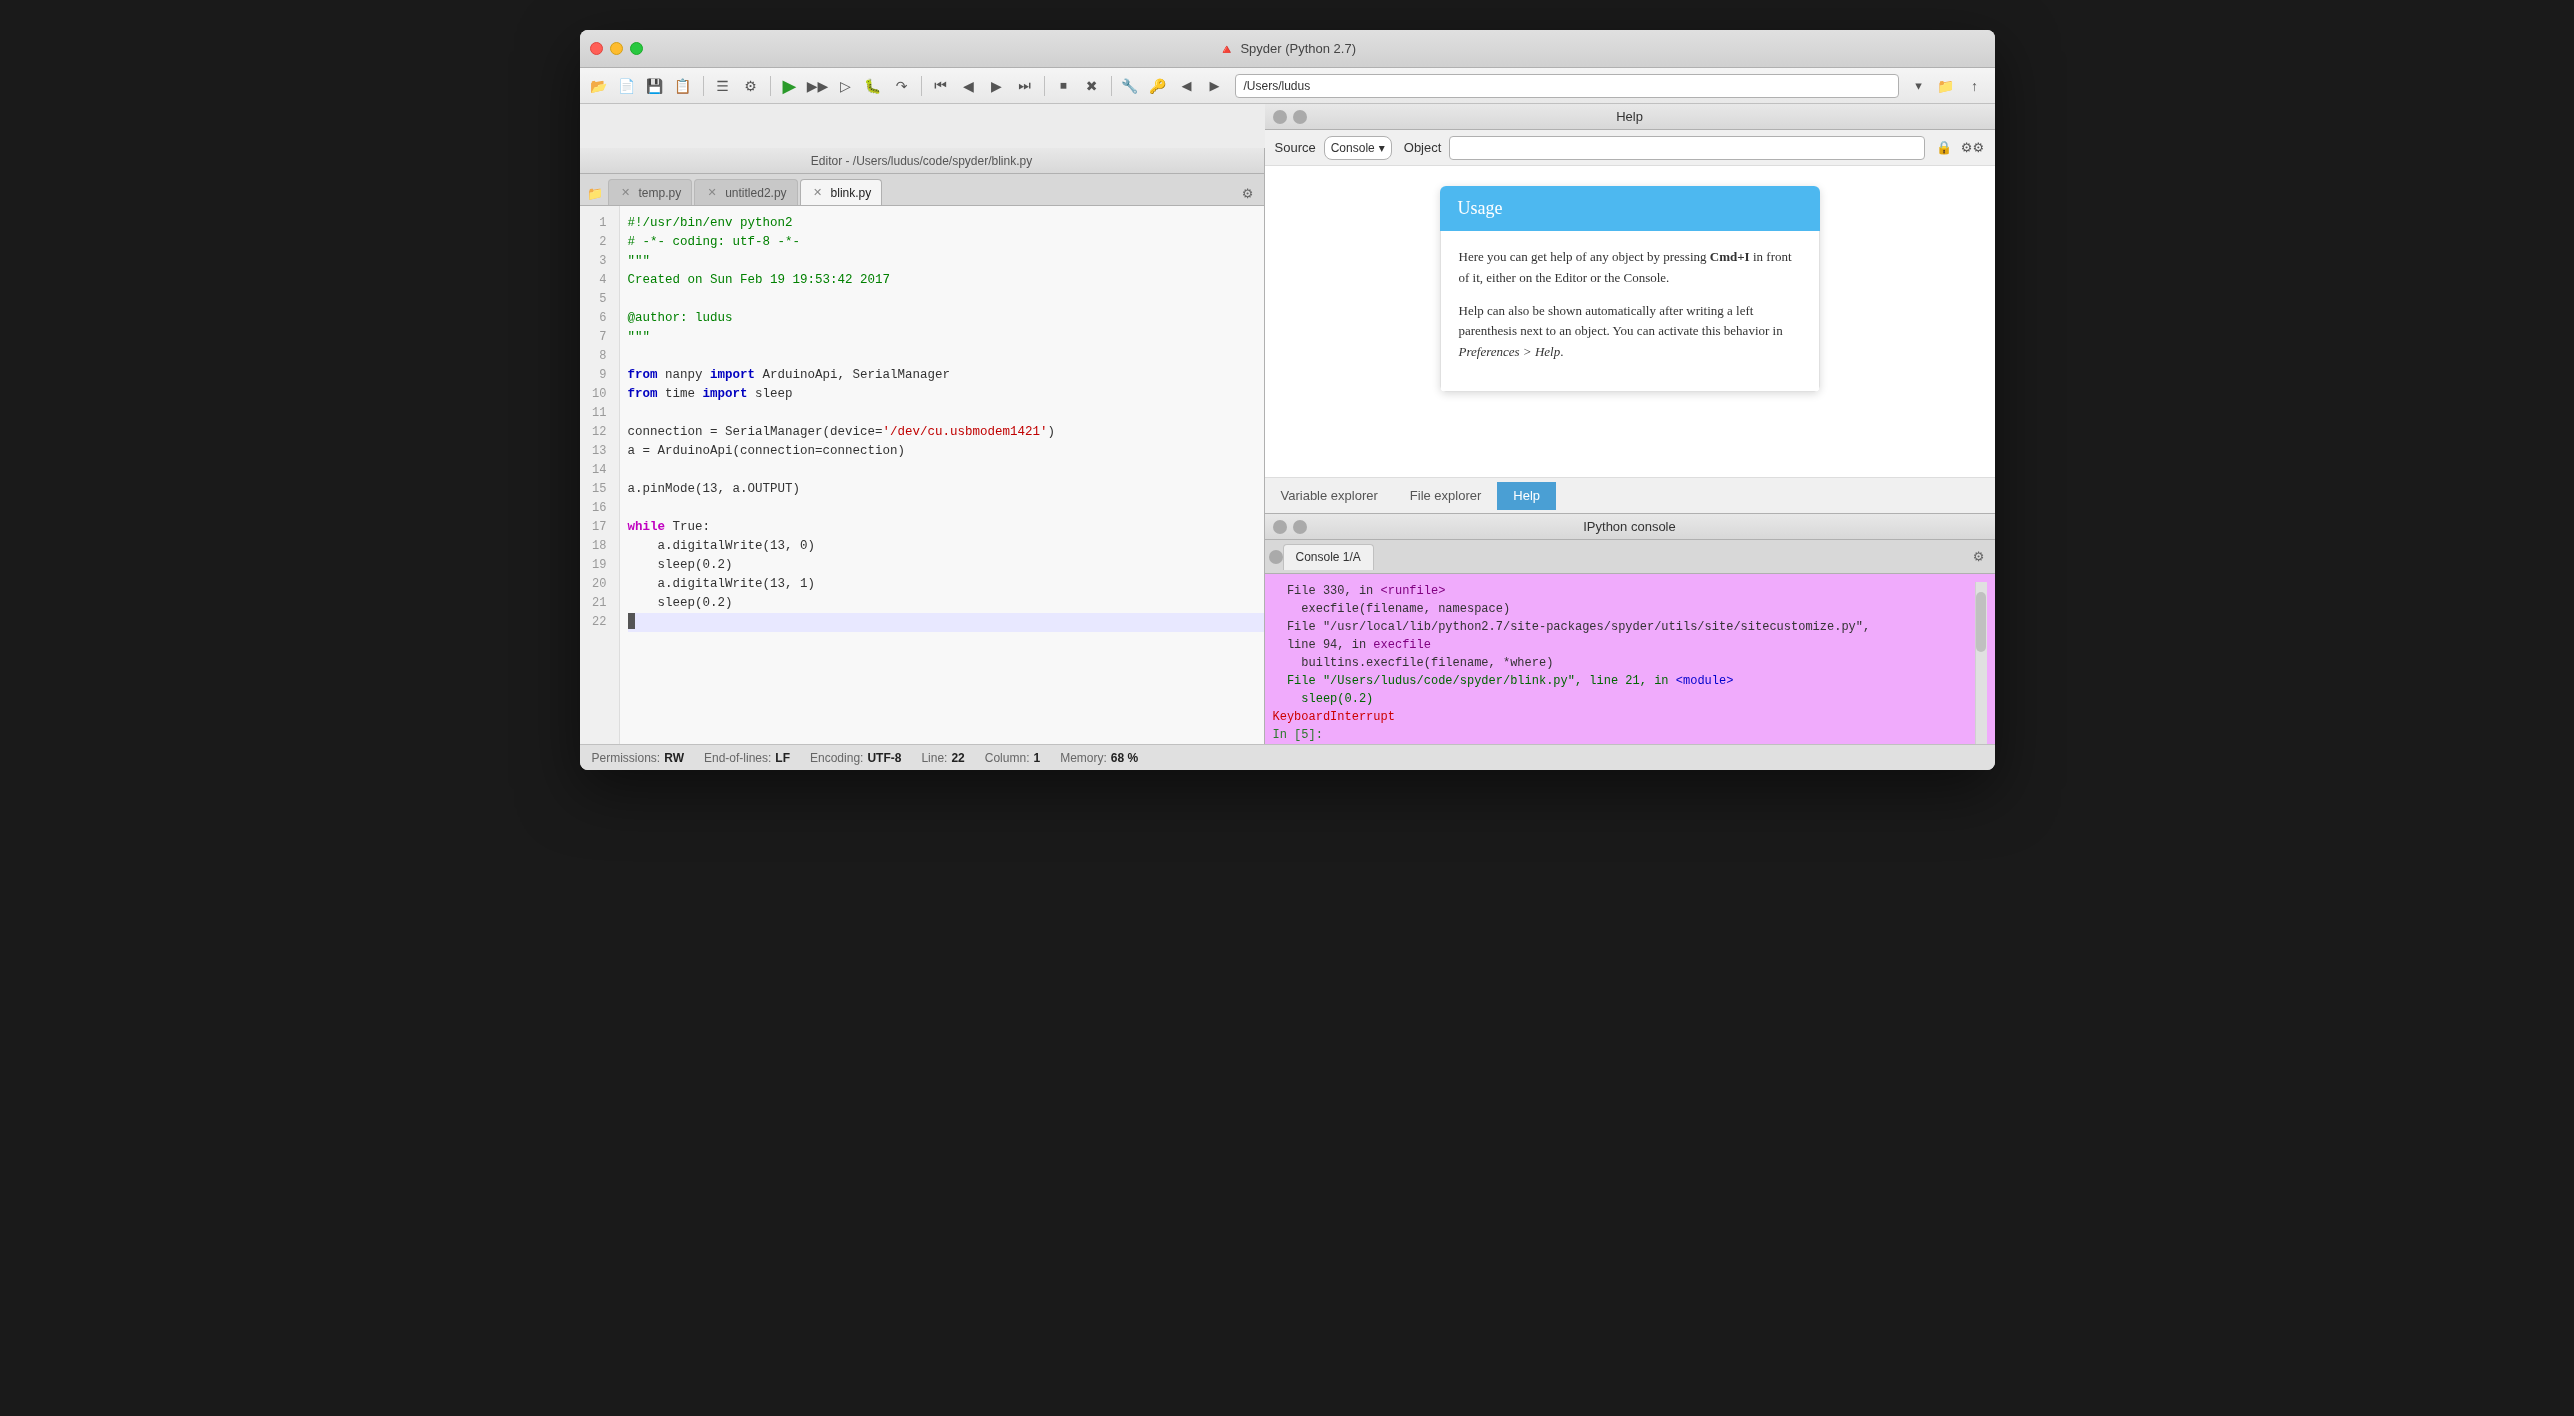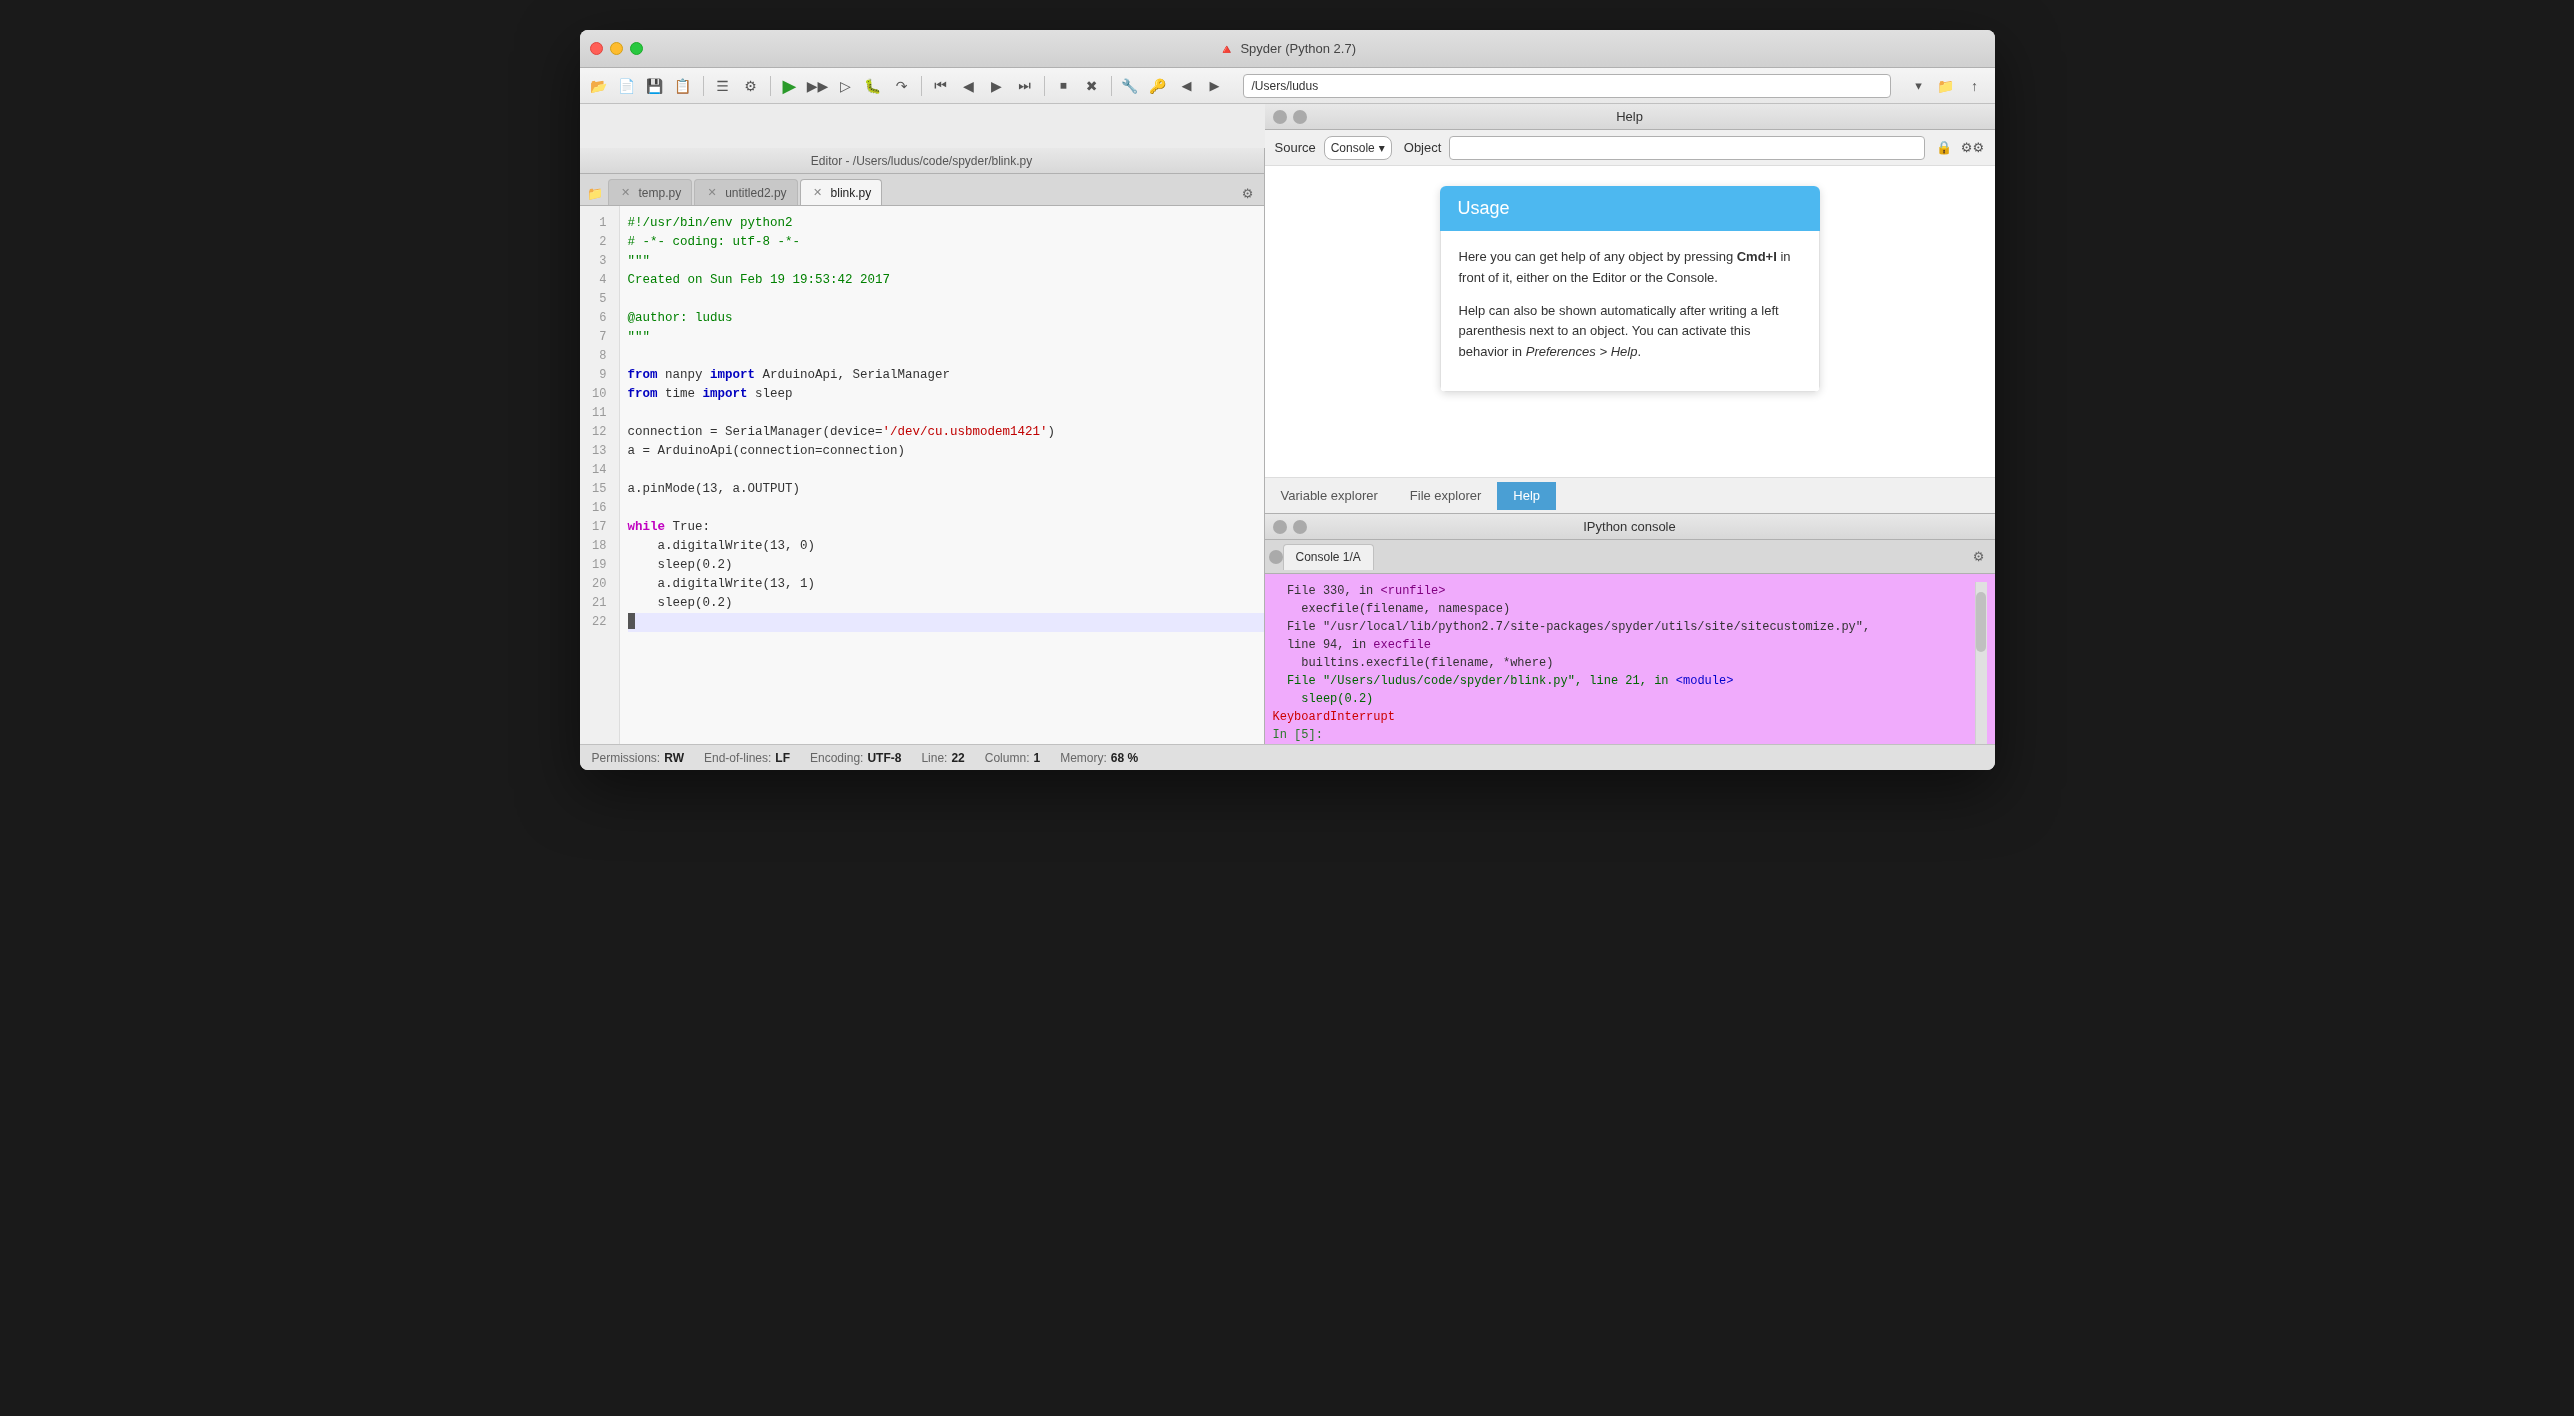--- a/index.html
+++ b/index.html
@@ -100,21 +100,21 @@
       flex: 1;
       height: 24px;
       background: white;
       border: 1px solid #b0b0b0;
       border-radius: 4px;
       display: flex;
       align-items: center;
       padding: 0 8px;
       font-size: 12px;
       color: #333;
-      margin: 0 12px;
+      margin: 0 4px;
     }
     .path-arrow {
       width: 24px;
       height: 24px;
       display: flex;
       align-items: center;
       justify-content: center;
       cursor: pointer;
       color: #555;
     }
@@ -361,20 +361,21 @@
       align-items: flex-start;
       justify-content: center;
       padding: 20px;
       overflow: hidden;
     }
     .usage-box {
       width: 380px;
       border-radius: 6px;
       overflow: hidden;
       box-shadow: 0 2px 8px rgba(0,0,0,0.15);
+      font-family: Liberation Serif, serif;
     }
     .usage-header {
       background: #4db8f0;
       color: white;
       font-size: 18px;
       font-weight: 500;
       padding: 12px 18px;
     }
     .usage-body {
       background: white;

